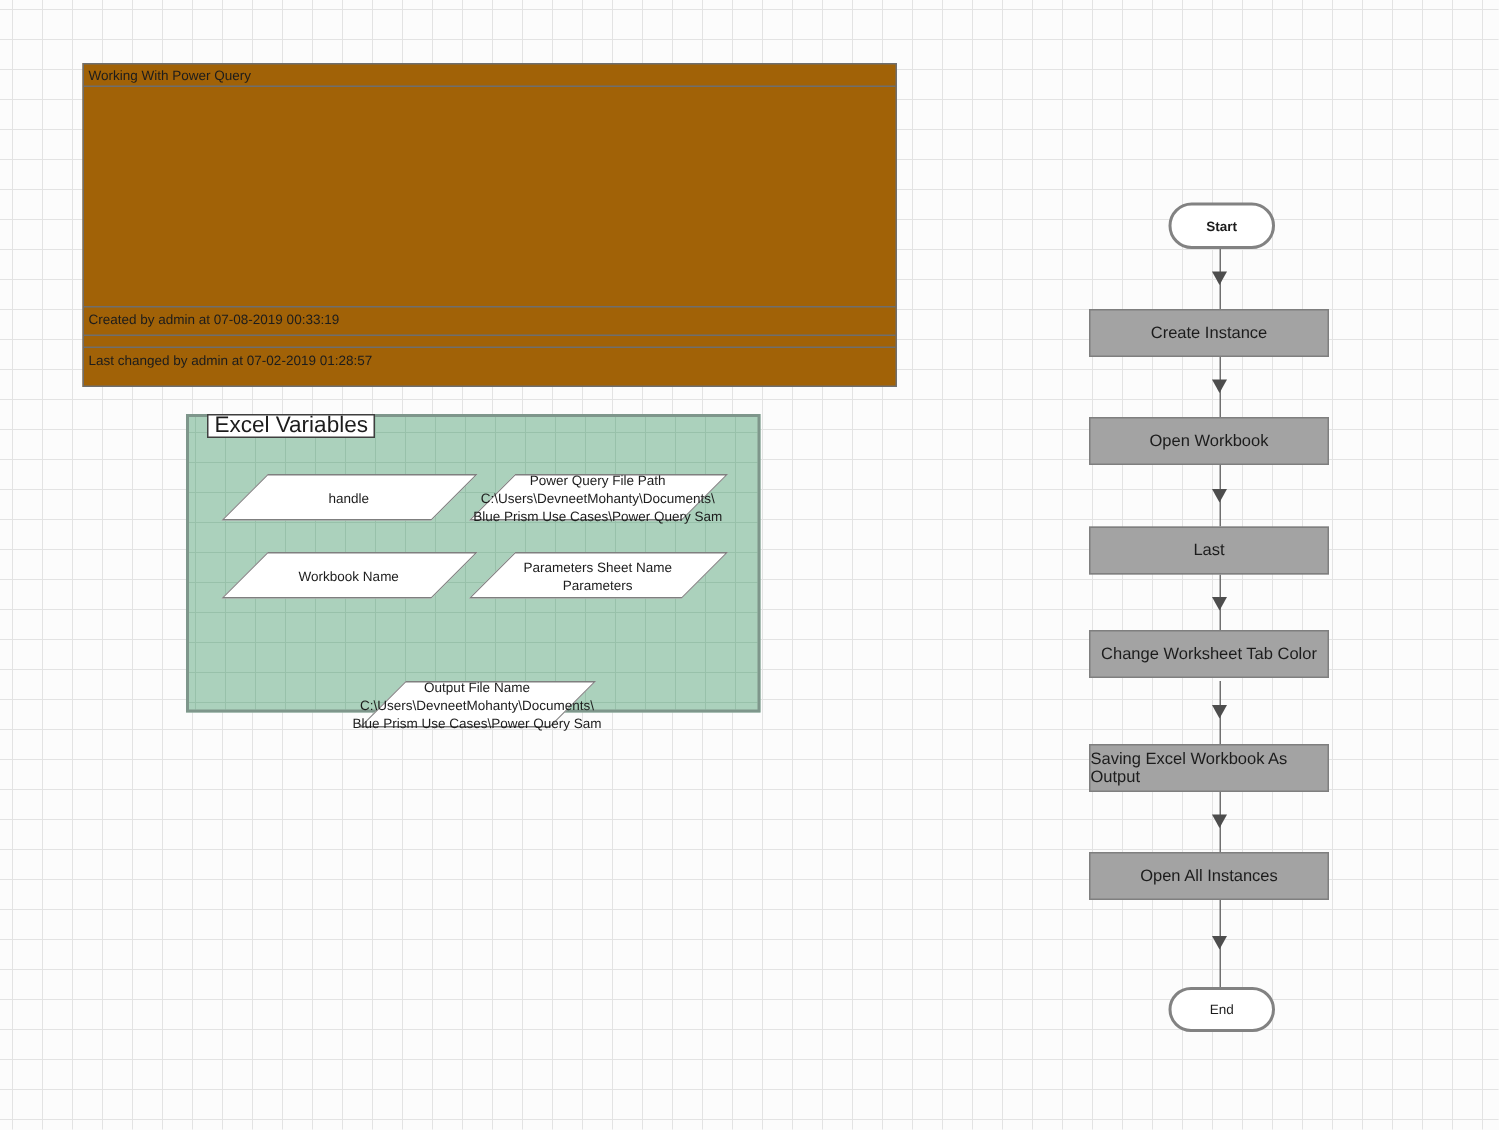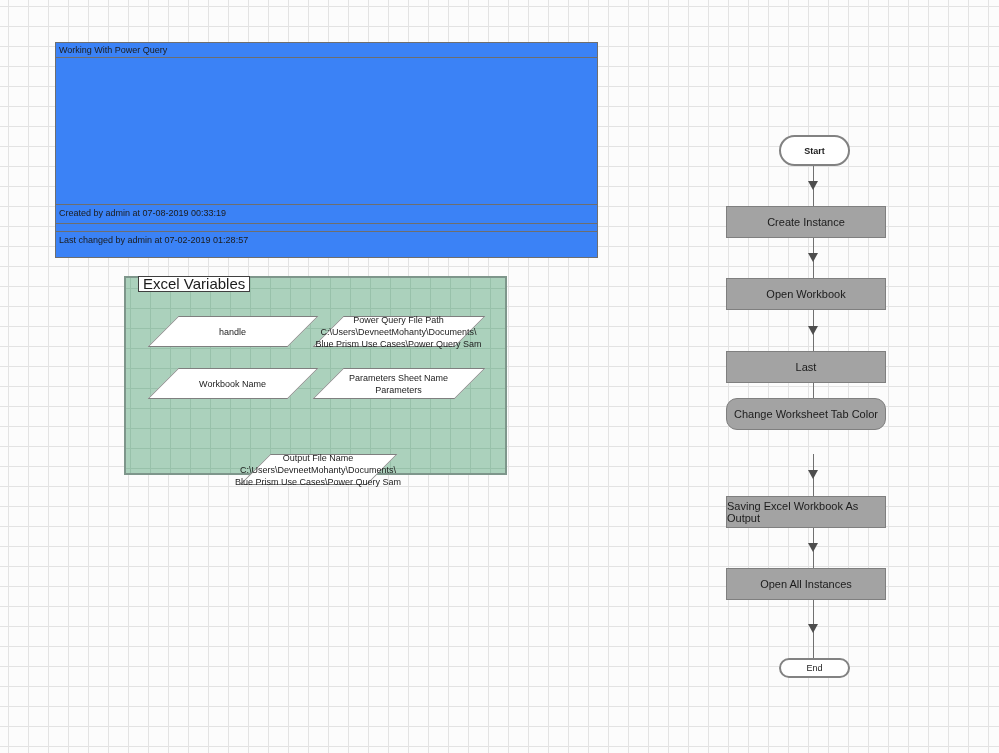--- a/index.html
+++ b/index.html
@@ -12,21 +12,21 @@
       linear-gradient(to bottom,#e3e3e3 1px,transparent 1px);
     background-size:20px 20px;
     background-position:8px 6px;
     color:#1c1c1c;
   }
   .abs{position:absolute;}
 
   
   .note{
     left:55px;top:42px;width:543px;height:216px;
-    background:#3b82f6;border:1px solid #6e6e6e;
+    background:#a16207;border:1px solid #6e6e6e;
     display:flex;flex-direction:column;box-sizing:border-box;
   }
   .note-title{height:13px;border-bottom:1px solid #6e6e6e;font-size:9px;line-height:12px;padding:1px 3px 0;}
   .note-desc{flex:1;}
   .note-row{font-size:9px;line-height:12px;padding:2px 3px 0;box-sizing:border-box;}
   .note-created{height:20px;border-top:1px solid #6e6e6e;border-bottom:1px solid #6e6e6e;}
   .note-gap{height:7px;}
   .note-last{height:26px;border-top:1px solid #6e6e6e;}
 
   
@@ -142,24 +142,24 @@
 </div>
 <div class="abs action" style="top:206px;">
   <span>Create Instance</span>
 </div>
 <div class="abs action" style="top:278px;">
   <span>Open Workbook</span>
 </div>
 <div class="abs action" style="top:351px;">
   <span>Last</span>
 </div>
-<div class="abs action" style="top:398px;border-radius:11px;">
+<div class="abs action" style="top:420px;">
   <span>Change Worksheet Tab Color</span>
 </div>
 <div class="abs action" style="top:496px;justify-content:center;">
   <span>Saving Excel Workbook As Output</span>
 </div>
 <div class="abs action" style="top:568px;">
   <span>Open All Instances</span>
 </div>
-<div class="abs terminal" style="top:658px;height:20px;">
+<div class="abs terminal" style="top:658px;height:30px;">
   <span>End</span>
 </div>
 
 </body></html>

